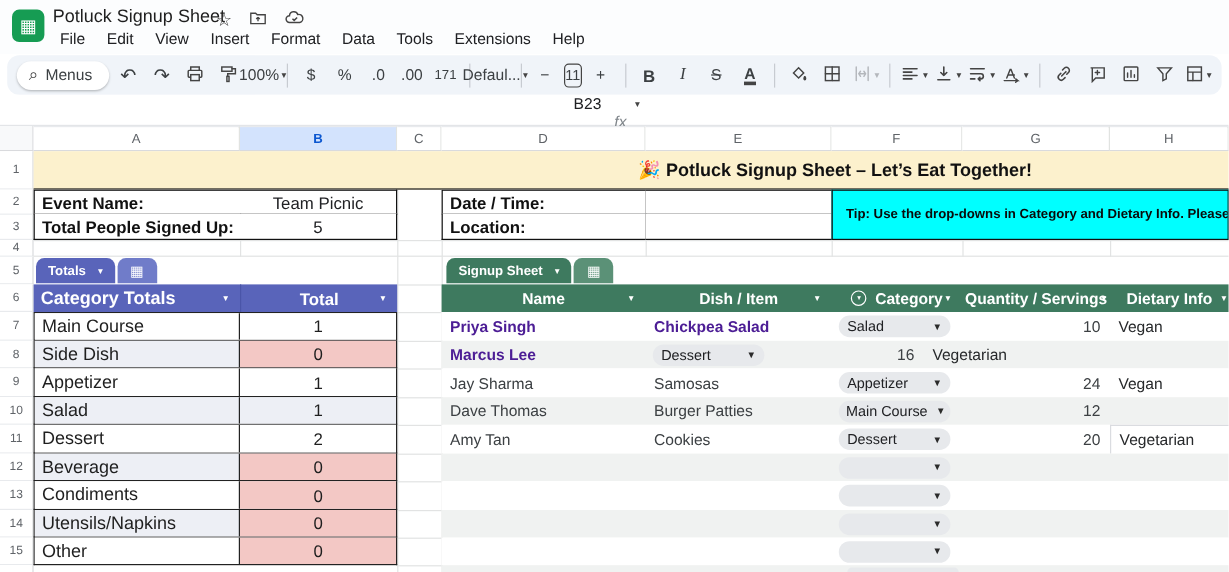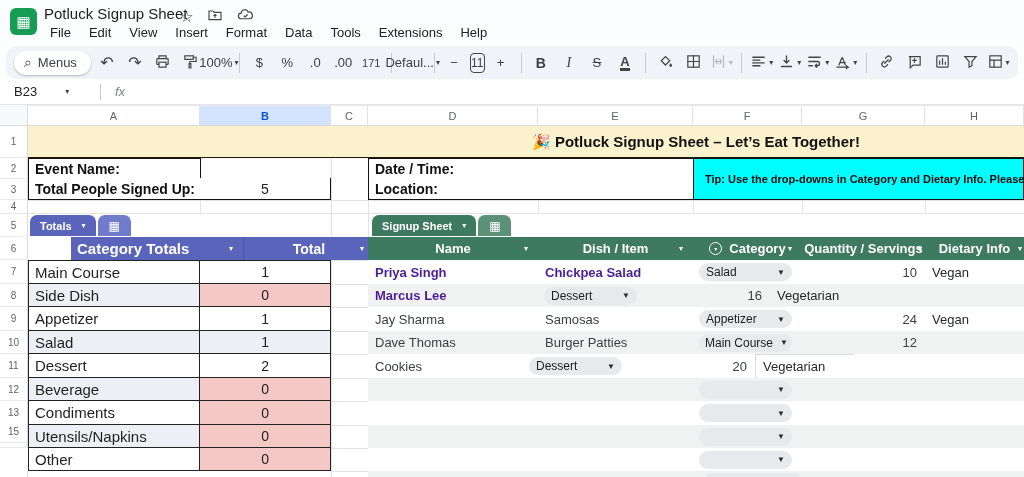--- a/index.html
+++ b/index.html
@@ -30,21 +30,21 @@
   .fs-box { width:26px; height:20px; border:1.5px solid #444; border-radius:4px; display:flex;
             align-items:center; justify-content:center; font-size:12px; background:#f0f4f9; }
   .bold-b { font-weight:bold; font-size:14px; }
   .ital-i { font-style:italic; font-family:"Liberation Serif",serif; font-size:14px; }
   .strike-s { text-decoration:line-through; font-size:13px; }
   .ucolor-a { font-size:13px; font-weight:bold; border-bottom:3px solid #444; line-height:13px; }
   .gray-ic svg { stroke:#b4b7bc; }
 
   
   .formulabar { left:0; top:79px; width:1024px; height:26px; background:#fff; border-bottom:1px solid #e3e5e8;
-                display:flex; align-items:center; font-size:13px; }
+                display:flex; align-items:center; font-size:13px;flex-direction:column; }
   .namebox { width:96px; display:flex; align-items:center; padding-left:14px; gap:26px; color:#202124; }
   .fx { font-style:italic; color:#80868b; font-family:Liberation Sans, sans-serif; font-size:13px; }
 
   
   .colhdr { top:105px; height:21px; background:#ffffff; border-bottom:1px solid #d9dadd; border-top:1px solid #e8eaed;
             display:flex; align-items:center; justify-content:center; font-size:11px; color:#5f6368;
             border-right:1px solid #e1e3e1; }
   .colhdr.sel { background:#d3e3fd; color:#0b57d0; font-weight:bold; }
   .rowhdr { left:0; width:28px; background:#ffffff; border-right:1px solid #d9dadd; border-bottom:1px solid #e8eaed;
             display:flex; align-items:center; justify-content:center; font-size:10px; color:#5f6368; }
@@ -288,21 +288,21 @@
   <div class="abs rowhdr" style="top:214px;height:23px;">5</div>
   <div class="abs rowhdr" style="top:237px;height:23px;">6</div>
   <div class="abs rowhdr" style="top:260px;height:24px;">7</div>
   <div class="abs rowhdr" style="top:284px;height:23px;">8</div>
   <div class="abs rowhdr" style="top:307px;height:24px;">9</div>
   <div class="abs rowhdr" style="top:331px;height:23px;">10</div>
   <div class="abs rowhdr" style="top:354px;height:24px;">11</div>
   <div class="abs rowhdr" style="top:378px;height:23px;">12</div>
   <div class="abs rowhdr" style="top:401px;height:24px;">13</div>
   <div class="abs rowhdr" style="top:425px;height:23px;">14</div>
-  <div class="abs rowhdr" style="top:420px;height:23px;">15</div>
+  <div class="abs rowhdr" style="top:448px;height:23px;">15</div>
   <div class="abs rowhdr" style="top:471px;height:6px;border-bottom:none;"></div>
 
   <div class="abs vline" style="left:331px;top:158px;height:319px;"></div>
   <div class="abs vline" style="left:368px;top:158px;height:319px;"></div>
   <div class="abs vline" style="left:200px;top:200px;height:14px;"></div>
   <div class="abs vline" style="left:538px;top:200px;height:14px;"></div>
   <div class="abs vline" style="left:693px;top:200px;height:14px;"></div>
   <div class="abs vline" style="left:802px;top:200px;height:14px;"></div>
   <div class="abs vline" style="left:925px;top:200px;height:14px;"></div>
   <div class="abs hline" style="left:28px;top:200px;width:996px;"></div>
@@ -320,20 +320,21 @@
   <div class="abs hline" style="left:331px;top:471px;width:37px;"></div>
 
   <div class="abs banner">
     <div class="banner-text">
       <span>🎉</span>
       <span>Potluck Signup Sheet – Let’s Eat Together!</span>
     </div>
   </div>
 
   <div class="abs lblcell" style="left:28px;top:158px;width:173px;height:21px;border:1px solid #111;">Event Name:</div>
+  <div class="abs valcell" style="left:200px;top:158px;width:131px;height:21px;border:1px solid #111;border-left:none;">Team Picnic</div>
   <div class="abs lblcell" style="left:28px;top:178px;width:173px;height:22px;border:1px solid #111;border-top:none;">Total People Signed Up:</div>
   <div class="abs valcell" style="left:200px;top:178px;width:131px;height:22px;border:1px solid #111;border-top:none;border-left:none;">5</div>
 
   <div class="abs lblcell" style="left:368px;top:158px;width:171px;height:21px;border:1px solid #111;">Date / Time:</div>
   <div class="abs valcell" style="left:538px;top:158px;width:156px;height:21px;border:1px solid #111;border-left:none;"></div>
   <div class="abs lblcell" style="left:368px;top:178px;width:171px;height:22px;border:1px solid #111;border-top:none;">Location:</div>
   <div class="abs valcell" style="left:538px;top:178px;width:156px;height:22px;border:1px solid #111;border-top:none;border-left:none;"></div>
 
   <div class="abs tipbox">
       <span>Tip: Use the drop-downs in Category and Dietary Info. Please estimat</span>
@@ -342,21 +343,21 @@
   <div class="abs ttab" style="left:30px;top:215px;">
     <div class="tab-pill" style="background:#5964ba;">
       <span>Totals</span>
       <span class="chev" style="color:#fff;">▾</span>
     </div>
     <div class="tab-ico" style="background:#707cc9;">
         <span>▦</span>
       </div>
   </div>
 
-  <div class="abs thead" style="left:28px;top:237px;width:303px;height:23px;background:#5964ba;margin-left:43px;">
+  <div class="abs thead" style="left:28px;top:237px;width:303px;height:23px;background:#5964ba;">
     <div class="thcell" style="width:172px;justify-content:flex-start;padding-left:6px;font-size:15px;">
       <span>Category Totals</span>
       <span class="thchev">▾</span>
     </div>
     <div class="thcell" style="width:131px;font-size:14px;border-left:1px solid #4a55a8;">
       <span>Total</span>
       <span class="thchev">▾</span>
     </div>
   </div>
 
@@ -474,20 +475,21 @@
     <div class="scatc">
       <div class="chip" style="padding:0 4px 0 6px;">
           <span>Main Course</span>
           <span class="tri">▼</span>
         </div>
     </div>
     <div class="sqty">12</div>
     <div class="sdiet"></div>
   </div>
   <div class="abs srow" style="top:354px;height:24px;">
+    <div class="sname muted">Amy Tan</div>
     <div class="sdish muted">Cookies</div>
     <div class="scatc">
       <div class="chip">
           <span>Dessert</span>
           <span class="tri">▼</span>
         </div>
     </div>
     <div class="sqty">20</div>
     <div class="sdiet" style="border-left:1px solid #dadce0;border-top:1px solid #dadce0;height:100%;display:flex;align-items:center;">Vegetarian</div>
   </div>

